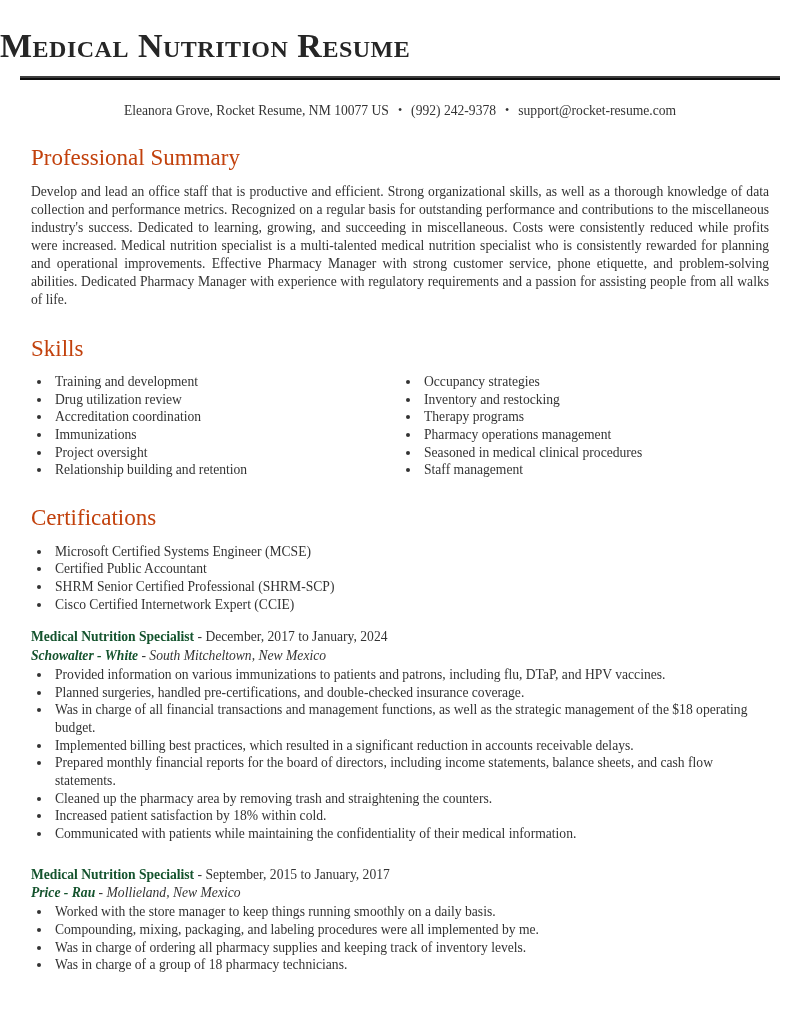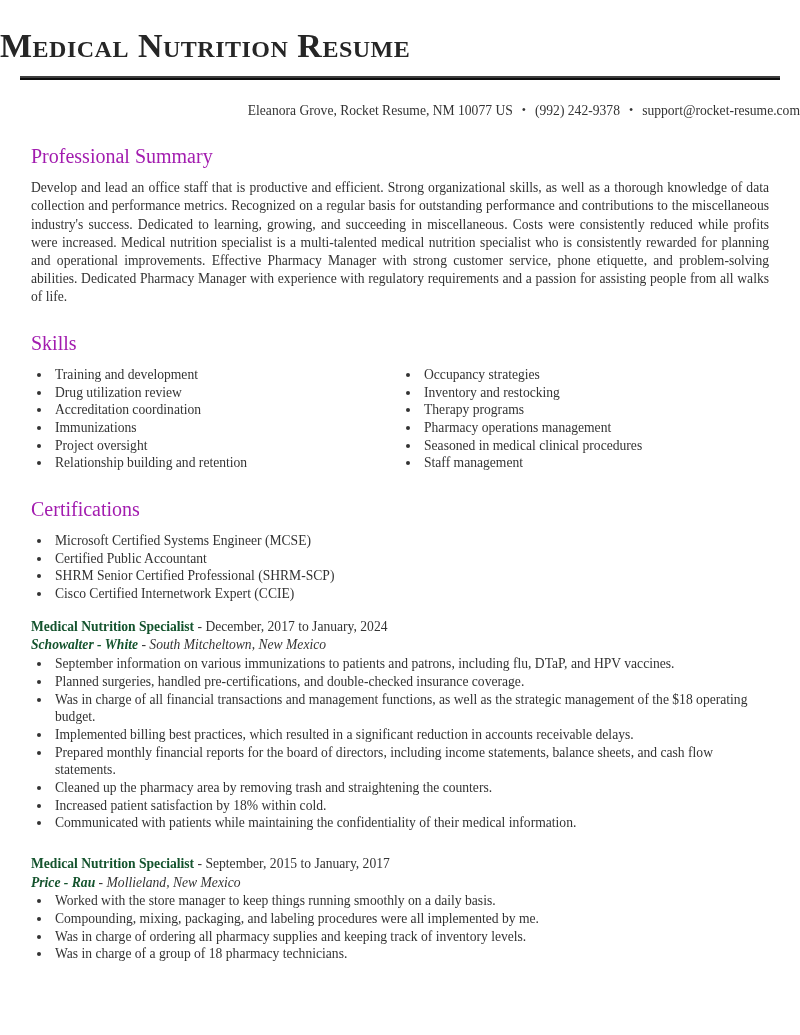--- a/index.html
+++ b/index.html
@@ -29,36 +29,36 @@
     color: #262626;
   }
   .title-rule {
     margin: 12px 20px 0 20px;
     height: 2px;
     border-top: 2px solid #3f3f3f;
     border-bottom: 2px solid #0d0d0d;
   }
   .contact-line {
     margin-top: 23px;
-    text-align: right;
+    text-align: center;
     font-size: 13.6px;
     color: #333333;
   }
   .contact-sep {
     display: inline-block;
     margin: 0 9px;
     font-size: 12px;
     vertical-align: 1px;
   }
   
   .content { padding: 0 31px 24px 31px; }
   .section-heading {
-    font-size: 20px;
+    font-size: 23px;
     font-weight: normal;
-    color: #a21caf;
+    color: #c2410c;
     margin-top: 25px;
     margin-bottom: 11px;
     line-height: 1.2;
   }
   .summary-text {
     font-size: 13.6px;
     line-height: 1.33;
     text-align: justify;
   }
   ul.bullet-list {
@@ -133,21 +133,21 @@
     <div class="job">
       <div class="job-line">
         <span class="bold-text">Medical Nutrition Specialist</span>
         <span>- December, 2017 to January, 2024</span>
       </div>
       <div class="job-line italic-line">
         <span class="bold-text">Schowalter - White</span>
         <span>- South Mitcheltown, New Mexico</span>
       </div>
       <ul class="bullet-list job-bullets">
-        <li>September information on various immunizations to patients and patrons, including flu, DTaP, and HPV vaccines.</li>
+        <li>Provided information on various immunizations to patients and patrons, including flu, DTaP, and HPV vaccines.</li>
         <li>Planned surgeries, handled pre-certifications, and double-checked insurance coverage.</li>
         <li>Was in charge of all financial transactions and management functions, as well as the strategic management of the $18 operating budget.</li>
         <li>Implemented billing best practices, which resulted in a significant reduction in accounts receivable delays.</li>
         <li>Prepared monthly financial reports for the board of directors, including income statements, balance sheets, and cash flow statements.</li>
         <li>Cleaned up the pharmacy area by removing trash and straightening the counters.</li>
         <li>Increased patient satisfaction by 18% within cold.</li>
         <li>Communicated with patients while maintaining the confidentiality of their medical information.</li>
       </ul>
     </div>
 

